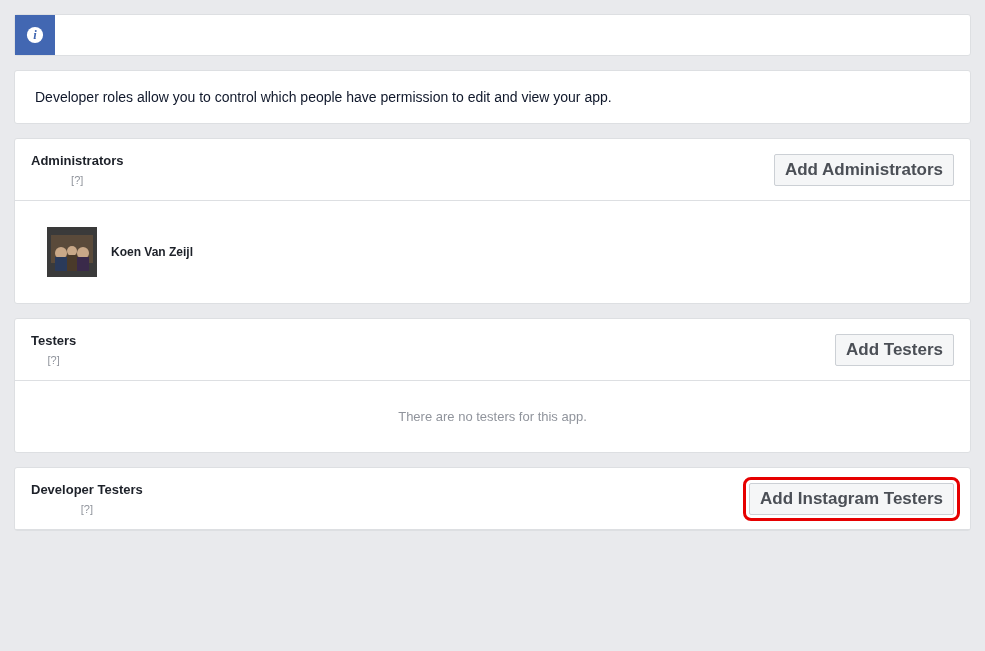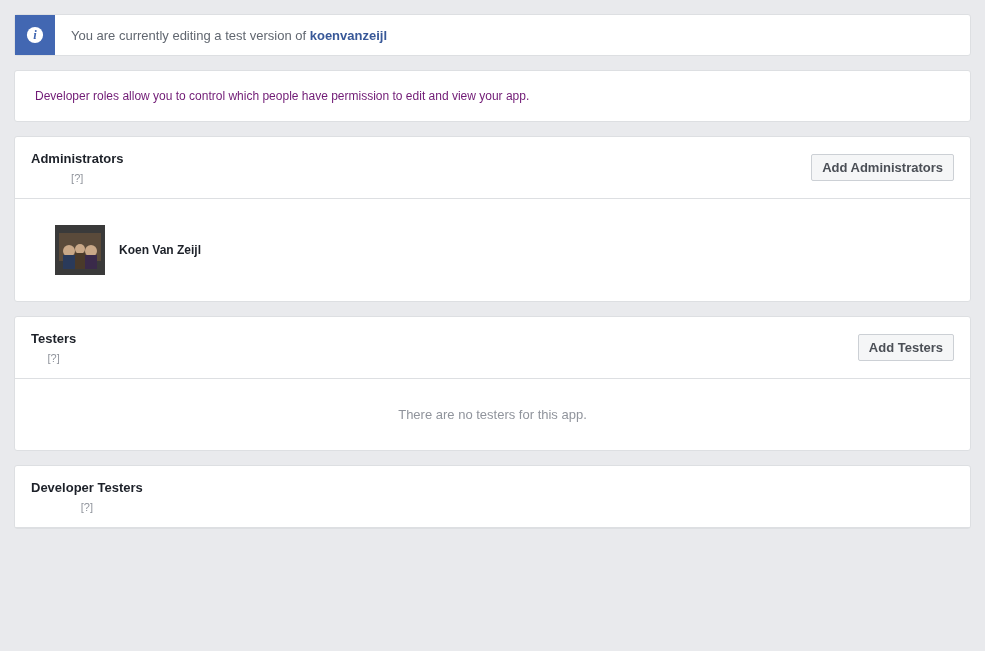--- a/index.html
+++ b/index.html
@@ -46,22 +46,22 @@
       color: #385898;
       font-weight: bold;
       text-decoration: none;
     }
     .description {
       background: #fff;
       border: 1px solid #dddfe2;
       border-radius: 3px;
       padding: 18px 20px;
       margin-bottom: 14px;
-      color: #701a75;
-      font-size: 12px;
+      color: #0f172a;
+      font-size: 14px;
     }
     .section {
       background: #fff;
       border: 1px solid #dddfe2;
       border-radius: 3px;
       margin-bottom: 14px;
     }
     .section-header {
       display: flex;
       align-items: center;
@@ -81,32 +81,32 @@
     .help-icon {
       color: #90949c;
       font-size: 11px;
       font-weight: normal;
     }
     .add-btn {
       background: #f5f6f7;
       border: 1px solid #ccd0d5;
       border-radius: 2px;
       padding: 5px 10px;
-      font-size: 13px;
+      font-size: 17px;
       font-weight: bold;
       color: #4b4f56;
       cursor: pointer;
       font-family: inherit;
     }
     .add-btn.highlighted {
       outline: 3px solid #e60000;
       outline-offset: 3px;
     }
     .section-body {
-      padding: 26px 40px;
+      padding: 26px 32px;
     }
     .user-row {
       display: flex;
       align-items: center;
       gap: 14px;
     }
     .avatar {
       width: 50px;
       height: 50px;
       flex-shrink: 0;
@@ -131,23 +131,20 @@
   </style>
 </head>
 <body>
 
 <div class="banner">
   <div class="banner-icon">
     <svg viewBox="0 0 20 20">
       <circle cx="10" cy="10" r="9" fill="#fff"></circle>
       <text x="10" y="14.5" text-anchor="middle" font-family="Georgia, serif" font-style="italic" font-weight="bold" font-size="14" fill="#4267b2">i</text>
     </svg>
-  </div>
-  <div class="banner-text">
-    <span>You are currently editing a test version of </span><a href="#" class="banner-link">koenvanzeijl</a>
   </div>
 </div>
 
 <div class="description">Developer roles allow you to control which people have permission to edit and view your app.</div>
 
 <div class="section">
   <div class="section-header">
     <div class="section-title">
       <span>Administrators</span>
       <span class="help-icon">[?]</span>
@@ -183,14 +180,15 @@
   </div>
   <div class="empty-state">There are no testers for this app.</div>
 </div>
 
 <div class="section" style="margin-bottom:0;">
   <div class="section-header">
     <div class="section-title">
       <span>Developer Testers</span>
       <span class="help-icon">[?]</span>
     </div>
+    <button class="add-btn highlighted">Add Instagram Testers</button>
   </div>
 </div>
 
 </body></html>

